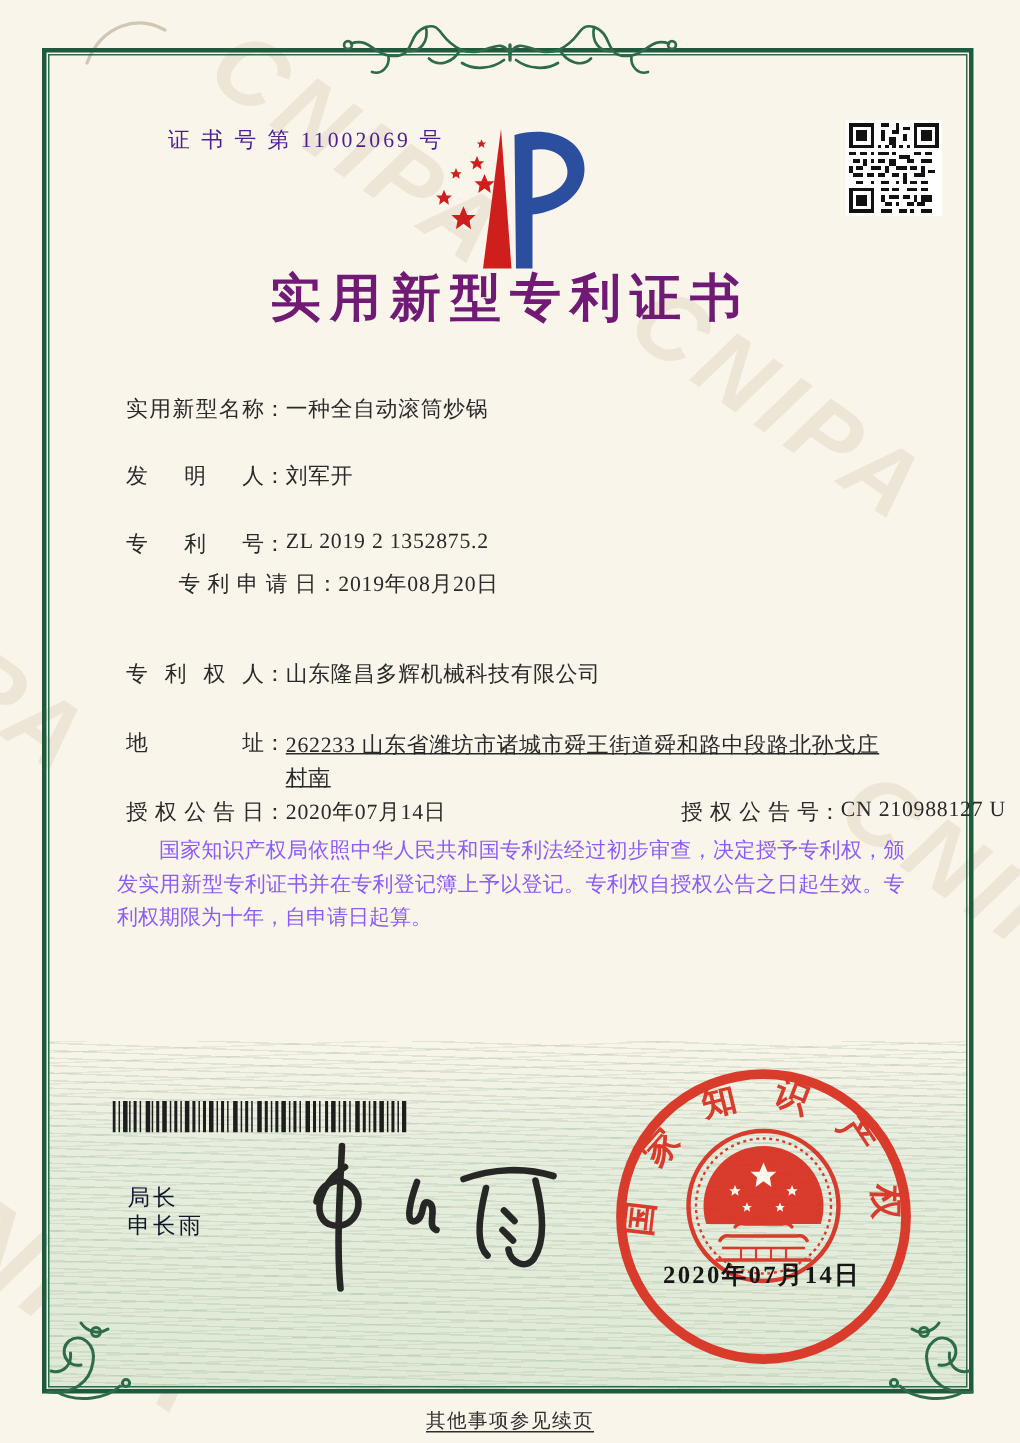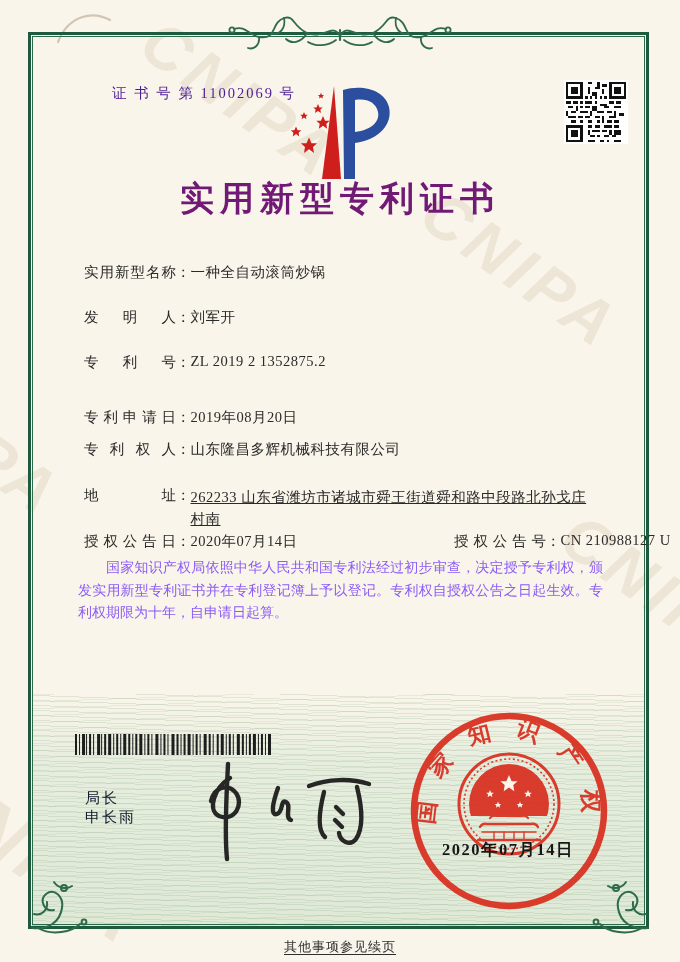--- a/index.html
+++ b/index.html
@@ -183,21 +183,21 @@
 
   <div class="frow" style="top:263px;">
     <span class="flabel">实用新型名称</span><span class="fcolon">：</span><span class="fvalue">一种全自动滚筒炒锅</span>
   </div>
   <div class="frow" style="top:308px;">
     <span class="flabel">发明人</span><span class="fcolon">：</span><span class="fvalue">刘军开</span>
   </div>
   <div class="frow" style="top:353px;">
     <span class="flabel">专利号</span><span class="fcolon">：</span><span class="fvalue">ZL 2019 2 1352875.2</span>
   </div>
-  <div class="frow" style="top:408px;">
+  <div class="frow" style="top:380px;margin-left:35px;">
     <span class="flabel">专利申请日</span><span class="fcolon">：</span><span class="fvalue">2019年08月20日</span>
   </div>
   <div class="frow" style="top:440px;">
     <span class="flabel">专利权人</span><span class="fcolon">：</span><span class="fvalue">山东隆昌多辉机械科技有限公司</span>
   </div>
   <div class="frow addr" style="top:486px;">
     <span class="flabel">地址</span>
       <span class="fcolon">：</span>
       <span class="fvalue">262233 山东省潍坊市诸城市舜王街道舜和路中段路北孙戈庄村南</span>
   </div>

